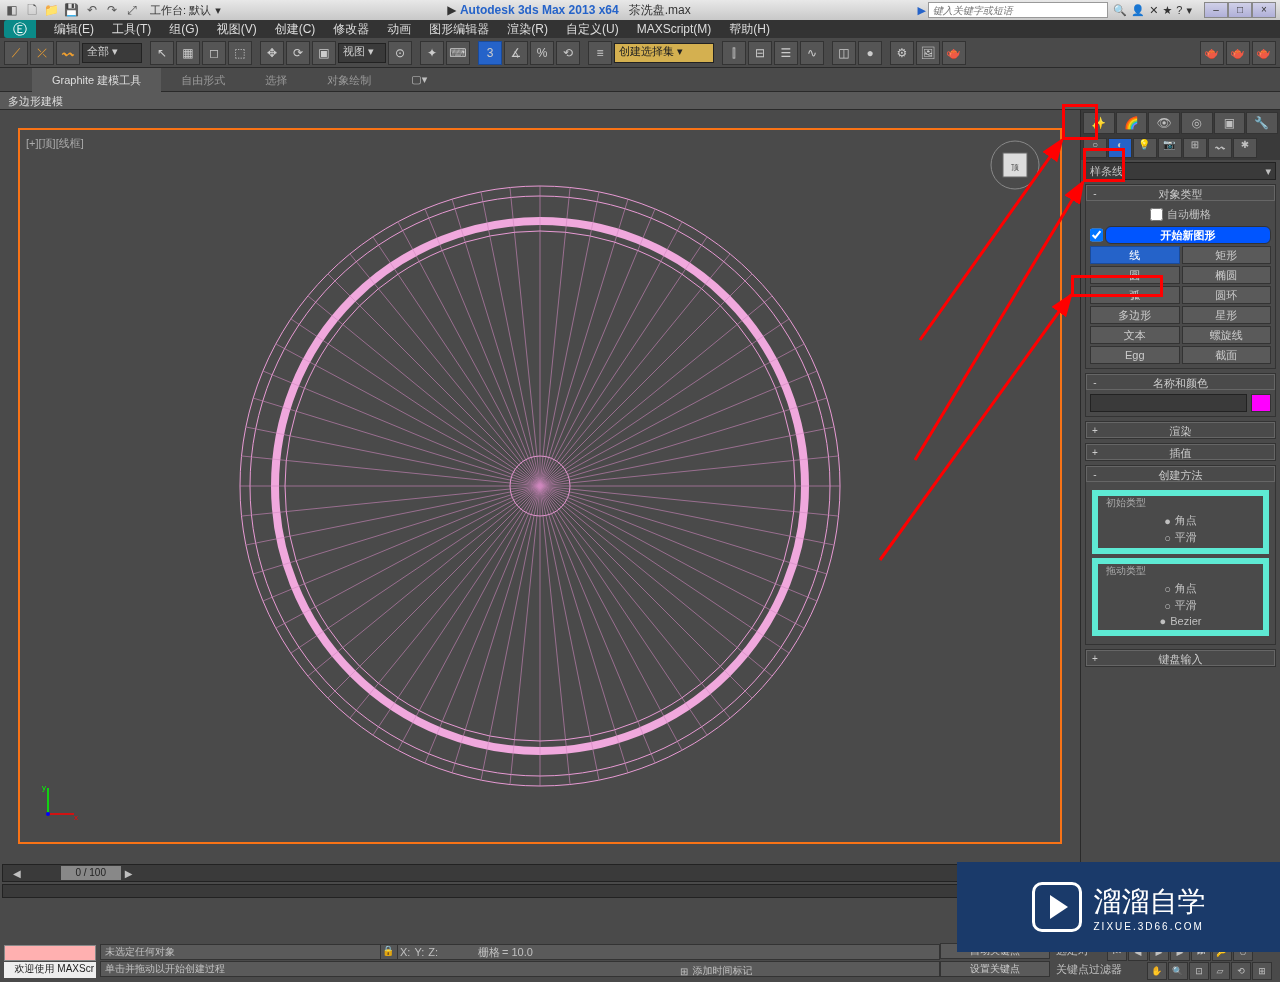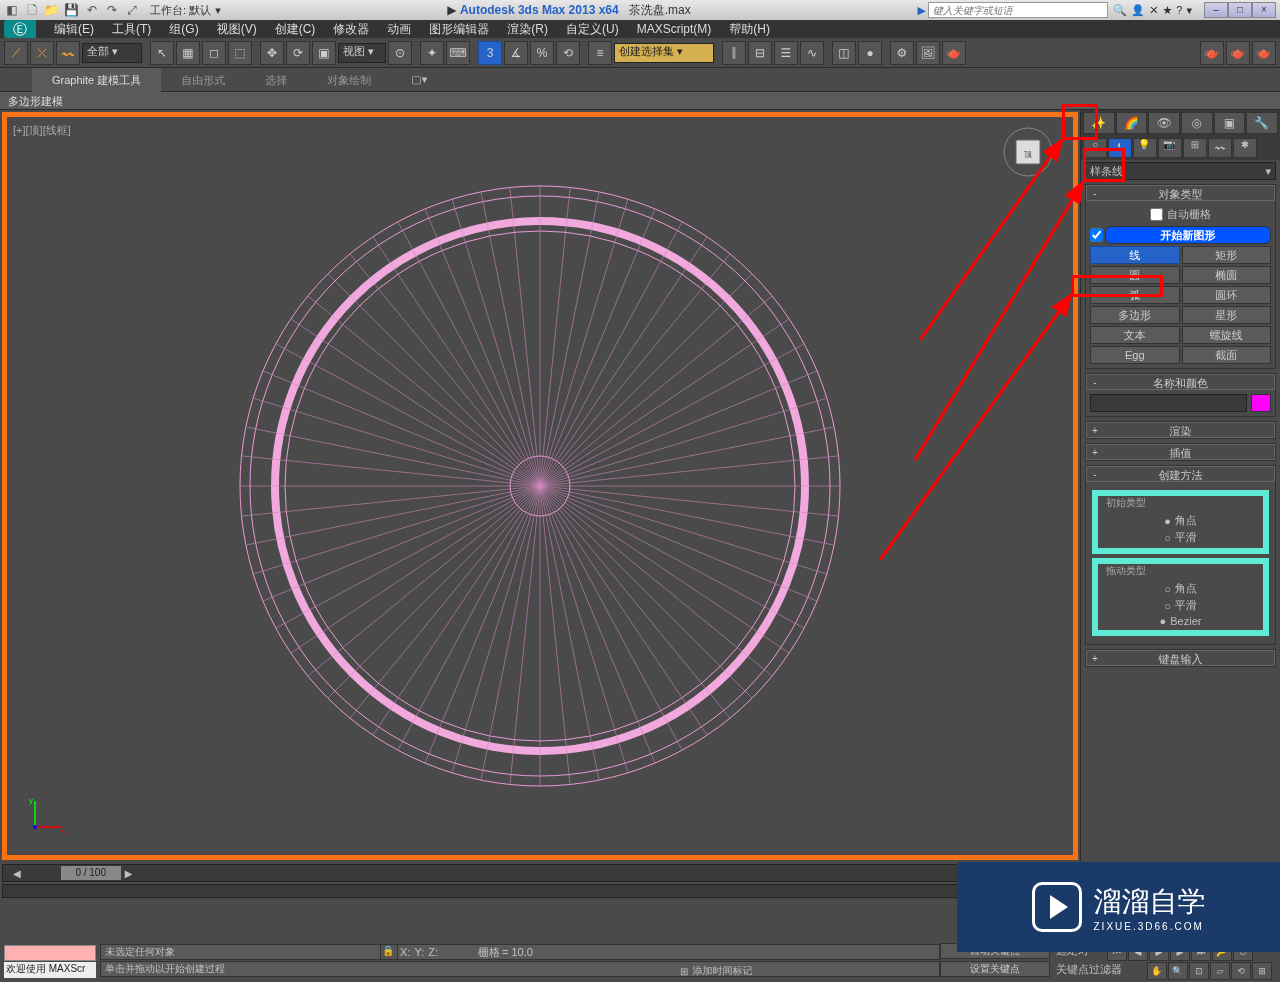--- a/index.html
+++ b/index.html
@@ -31,21 +31,21 @@
 .toolbar .tbtn.blue { background:#2563c9; border-color:#1a4a99; }
 
 
 .ribbon { height:24px; background:#4a4a4a; border-bottom:1px solid #2a2a2a; display:flex; align-items:center; }
 .ribbon .tab { padding:0 20px; height:24px; line-height:24px; font-size:11px; color:#999; }
 .ribbon .tab.active { background:#5a5a5a; color:#ddd;margin-left:32px; }
 .ribbon-sub { height:18px; background:#5a5a5a; border-bottom:1px solid #2a2a2a; padding:0 8px; line-height:18px; font-size:11px; color:#ddd; }
 
 
 .main { position:absolute; top:110px; left:0; right:0; bottom:120px; display:flex; }
-.viewport { flex:1; background:#4a4a4a; position:relative; border:5px solid #f97316; margin:2px; }
+.viewport { flex:1; background:#4a4a4a; position:relative; border:2px solid #f97316; margin:18px; }
 .viewport-label { position:absolute; top:6px; left:6px; color:#aaa; font-size:11px; }
 .viewcube { position:absolute; top:10px; right:20px; width:50px; height:50px; }
 .gizmo { position:absolute; bottom:20px; left:20px; width:40px; height:40px; }
 .sidepanel { width:200px; background:#4a4a4a; border-left:1px solid #2a2a2a; display:flex; flex-direction:column; }
 
 
 .sp-tabs { height:26px; display:flex; background:#3a3a3a; padding:2px; gap:1px; }
 .sp-tabs .sptab { flex:1; height:22px; background:#555; border:1px solid #333; text-align:center; line-height:20px; font-size:12px; }
 .sp-subtabs { height:24px; display:flex; background:#3a3a3a; padding:2px; gap:1px; }
 .sp-subtabs .sptab { width:24px; height:20px; background:#555; border:1px solid #333; text-align:center; font-size:10px; }
@@ -376,21 +376,21 @@
   </div>
   <div class="timeline"></div>
 
   <div class="prompt-area">
     <div>未选定任何对象</div>
     <div>单击并拖动以开始创建过程</div>
   </div>
 
   <div style="position:absolute;left:4px;bottom:4px;width:92px;">
     <div style="height:16px;background:#ffb0b0;border:1px solid #888;margin-bottom:1px;"></div>
-    <div style="height:16px;background:#eee;color:#222;font-size:10px;padding:0 2px;line-height:14px;">欢迎使用  MAXScr</div>
+    <div style="height:16px;background:#eee;color:#222;font-size:10px;padding:0 2px;line-height:14px;text-align:right;">欢迎使用  MAXScr</div>
   </div>
 
   <div style="position:absolute;left:380px;bottom:22px;display:flex;gap:2px;align-items:center;">
     <span class="tbtn" style="width:18px;height:16px;background:#555;border:1px solid #333;text-align:center;font-size:10px;">🔒</span>
     <span>X:</span>
       <span class="field coord"></span>
     <span>Y:</span>
       <span class="field coord"></span>
     <span>Z:</span>
       <span class="field coord"></span>

